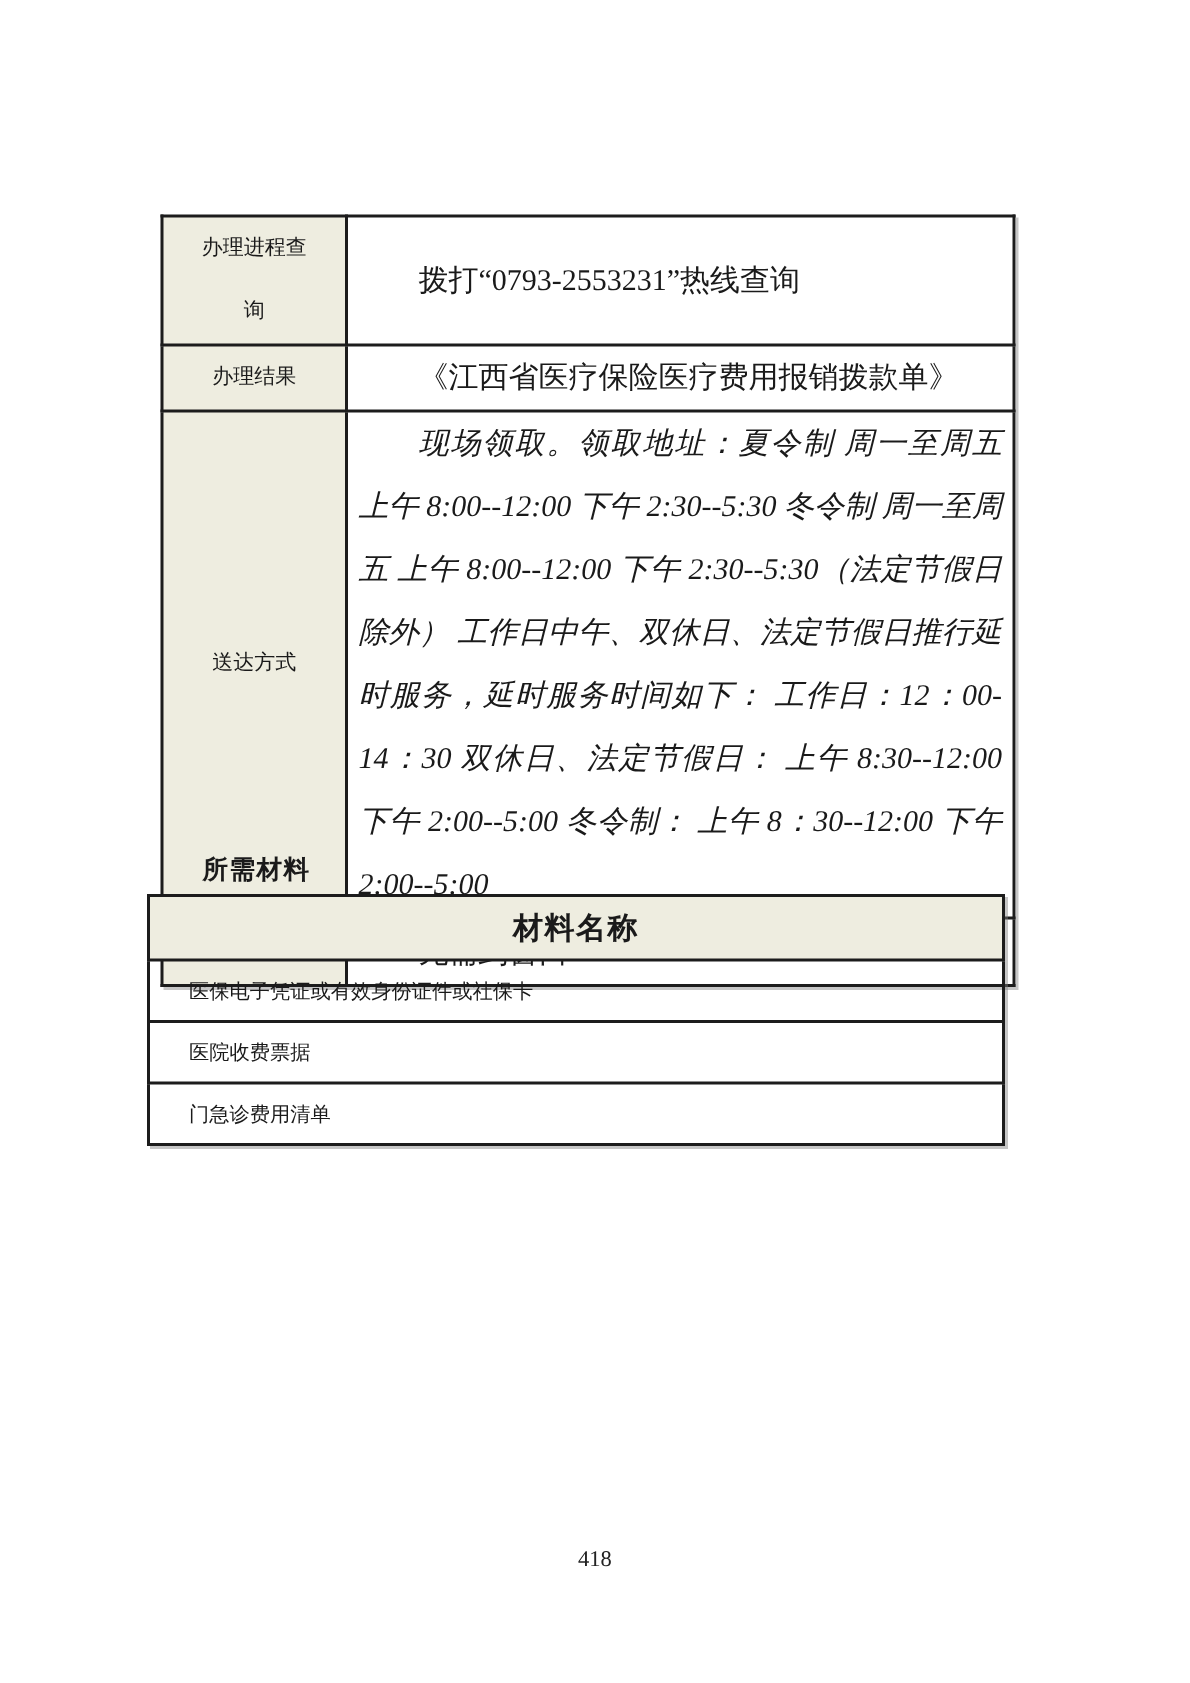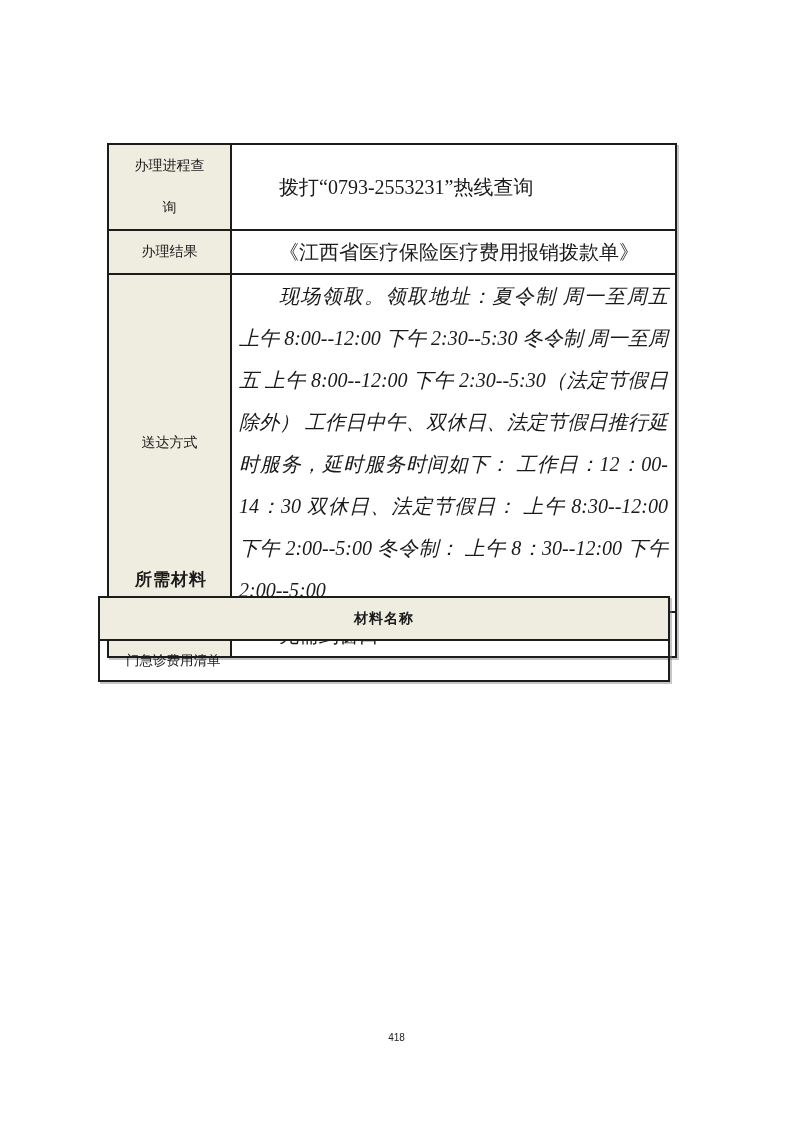--- a/index.html
+++ b/index.html
@@ -61,21 +61,21 @@
   .materials-table {
     position: absolute;
     left: 98px;
     top: 596px;
     width: 572px;
     border-collapse: collapse;
     box-shadow: 2px 2px 0 rgba(128,128,128,0.45);
   }
   .materials-table td, .materials-table th {
     border: 2px solid #1c1c1c;
-    font-size: 14px;
+    font-size: 20px;
   }
   .materials-table th {
     height: 43px;
     background: #eeede0;
     text-align: center;
     vertical-align: middle;
     font-weight: bold;
     letter-spacing: 1px;
   }
   .materials-table td {
@@ -85,22 +85,22 @@
     font-size: 13.5px;
   }
 
   
   .page-number {
     position: absolute;
     left: 0;
     right: 0;
     top: 1032px;
     text-align: center;
-    font-size: 10px;
-    font-family: Liberation Sans, sans-serif;
+    font-size: 15px;
+    font-family: Liberation Serif, serif;
     color: #222;
   }
 </style>
 </head>
 <body>
 
 <table class="info-table">
   <tbody>
       <tr class="row-progress">
     <td class="cell-label">
@@ -138,18 +138,24 @@
   </table>
 
 <div class="materials-heading">所需材料</div>
 
 <table class="materials-table">
   <tbody>
       <tr>
     <th>材料名称</th>
   </tr>
   <tr>
+    <td>医保电子凭证或有效身份证件或社保卡</td>
+  </tr>
+  <tr>
+    <td>医院收费票据</td>
+  </tr>
+  <tr>
     <td>门急诊费用清单</td>
   </tr>
 </tbody>
   </table>
 
 <div class="page-number">418</div>
 
 </body></html>

